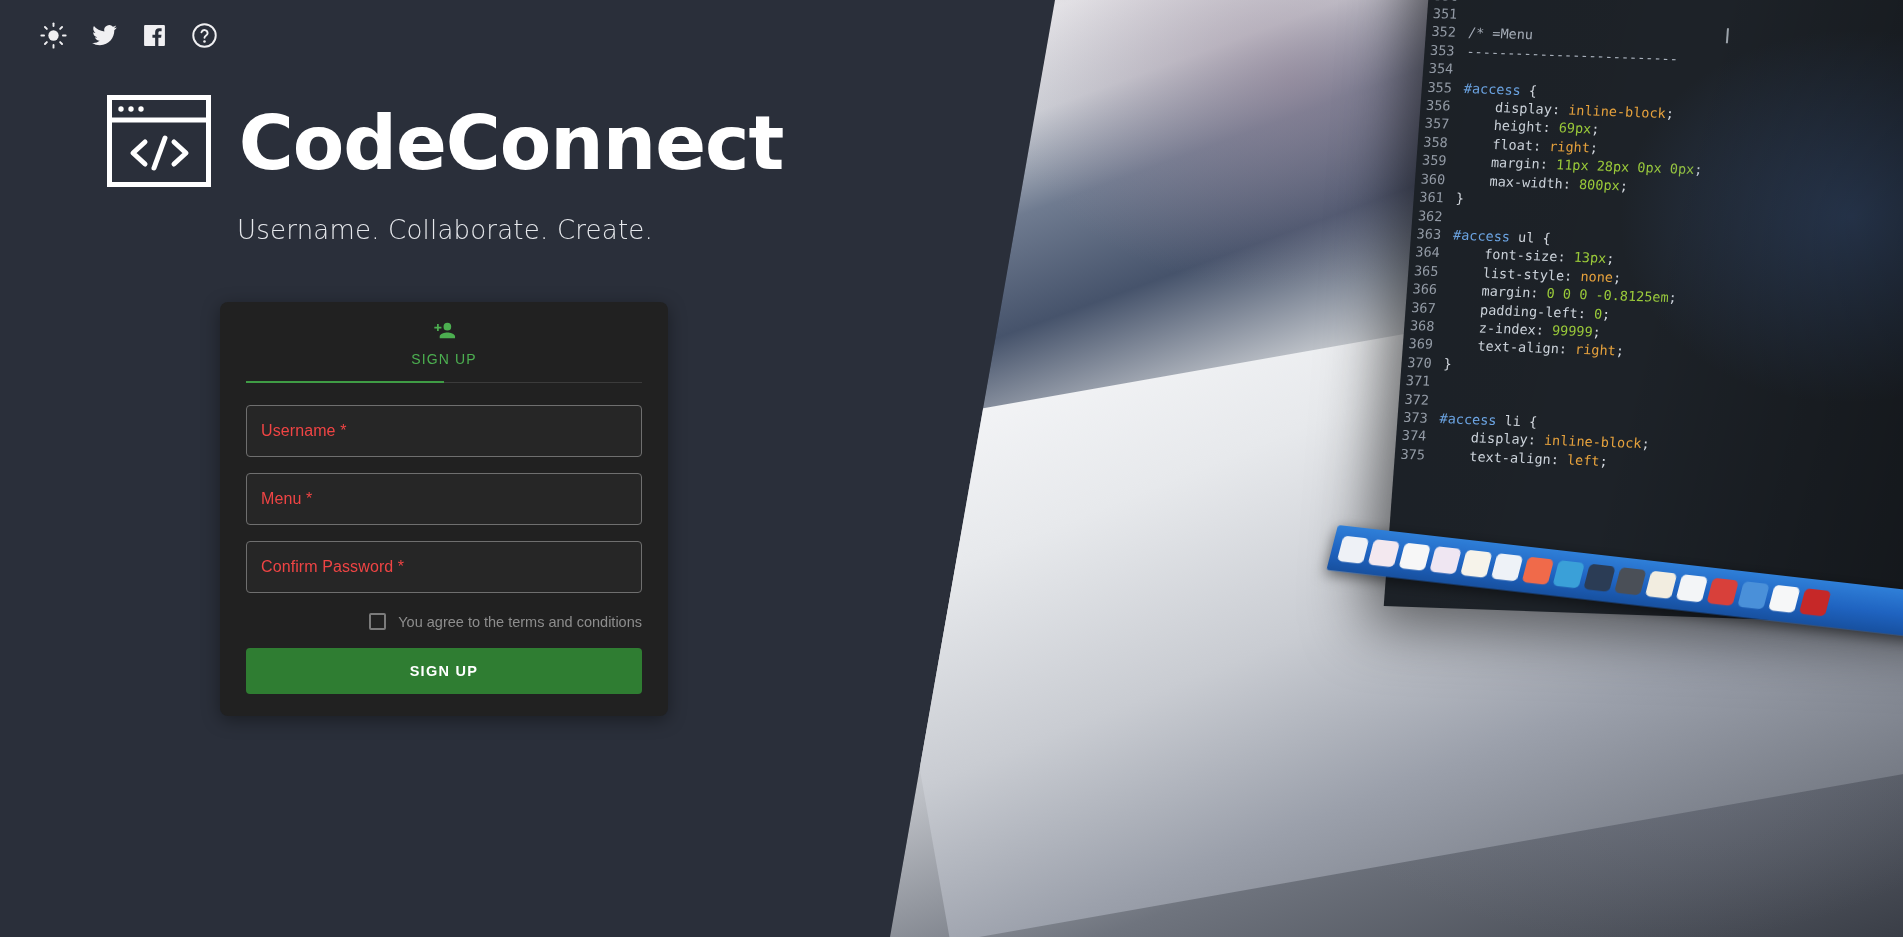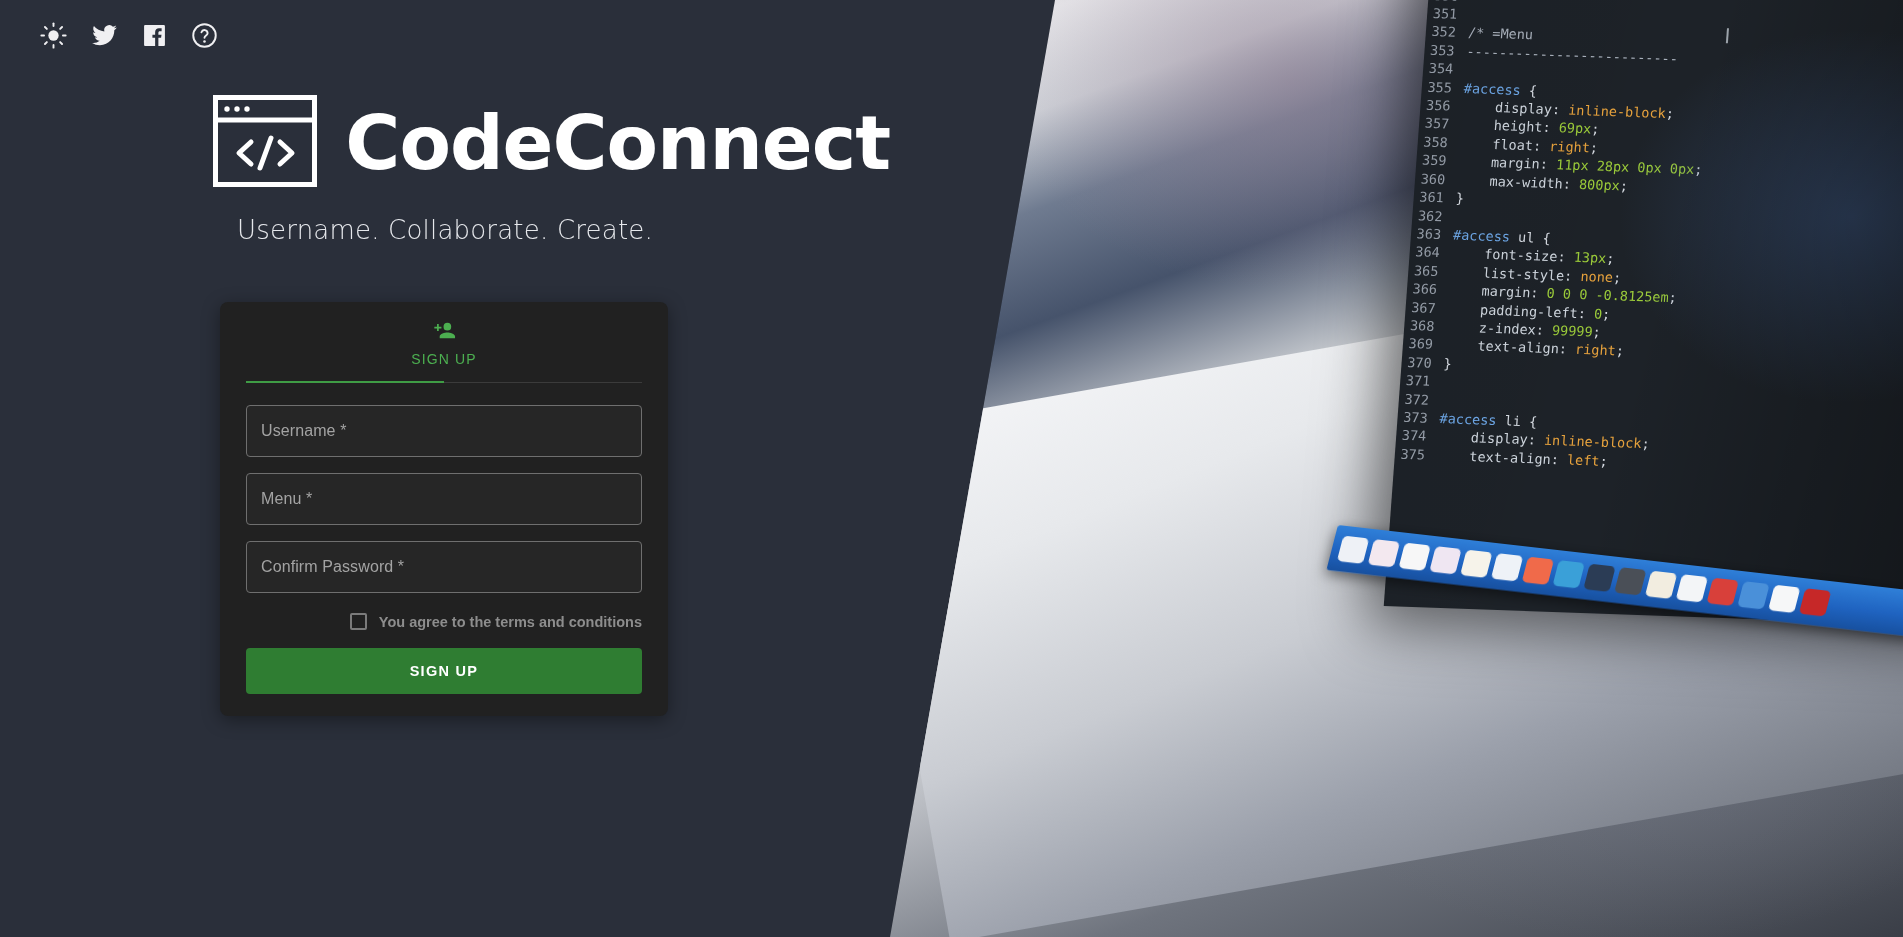--- a/index.html
+++ b/index.html
@@ -127,21 +127,21 @@
     left: 40px; top: 22px;
     display: flex; align-items: center; gap: 24px;
   }
   .top-icons svg { display: block; fill: #f0f0f2; }
   .top-icon-btn { cursor: pointer; line-height: 0; }
 
   .brand {
     position: absolute;
     left: 0; top: 95px;
     width: 890px;
-    display: flex; align-items: center; justify-content: flex-end; gap: 28px;
+    display: flex; align-items: center; justify-content: center; gap: 28px;
   }
   .brand-mark { flex: none; }
   .brand-name {
     font-family: "DejaVu Sans", sans-serif;
     font-size: 75px;
     font-weight: 600;
     letter-spacing: -1px;
     color: #ffffff;
     line-height: 1;
   }
@@ -205,41 +205,40 @@
     margin-bottom: 16px;
     border: 1px solid #6f6f6f;
     border-radius: 4px;
     background: #262626;
     display: flex; align-items: center;
     padding: 0 14px;
     cursor: text;
   }
   .field-label {
     font-size: 16px;
-    color: #a3a3a3;
+    color: #ef4444;
     letter-spacing: .1px;
   }
 
   .terms-row {
     display: flex; align-items: center; justify-content: flex-end;
     gap: 12px;
     padding: 4px 26px 0 26px;
     margin-bottom: 18px;
   }
   .checkbox {
     width: 17px; height: 17px;
     border: 2px solid #7b7b7b;
     border-radius: 2px;
     background: transparent;
     flex: none; cursor: pointer;
   }
   .terms-text {
     font-size: 14.5px;
     color: #8d8d8d;
-    font-weight: bold;
   }
 
   .submit-btn {
     display: block;
     width: calc(100% - 52px);
     margin: 0 26px;
     height: 46px;
     background: #2f7d32;
     border: none;
     border-radius: 4px;

